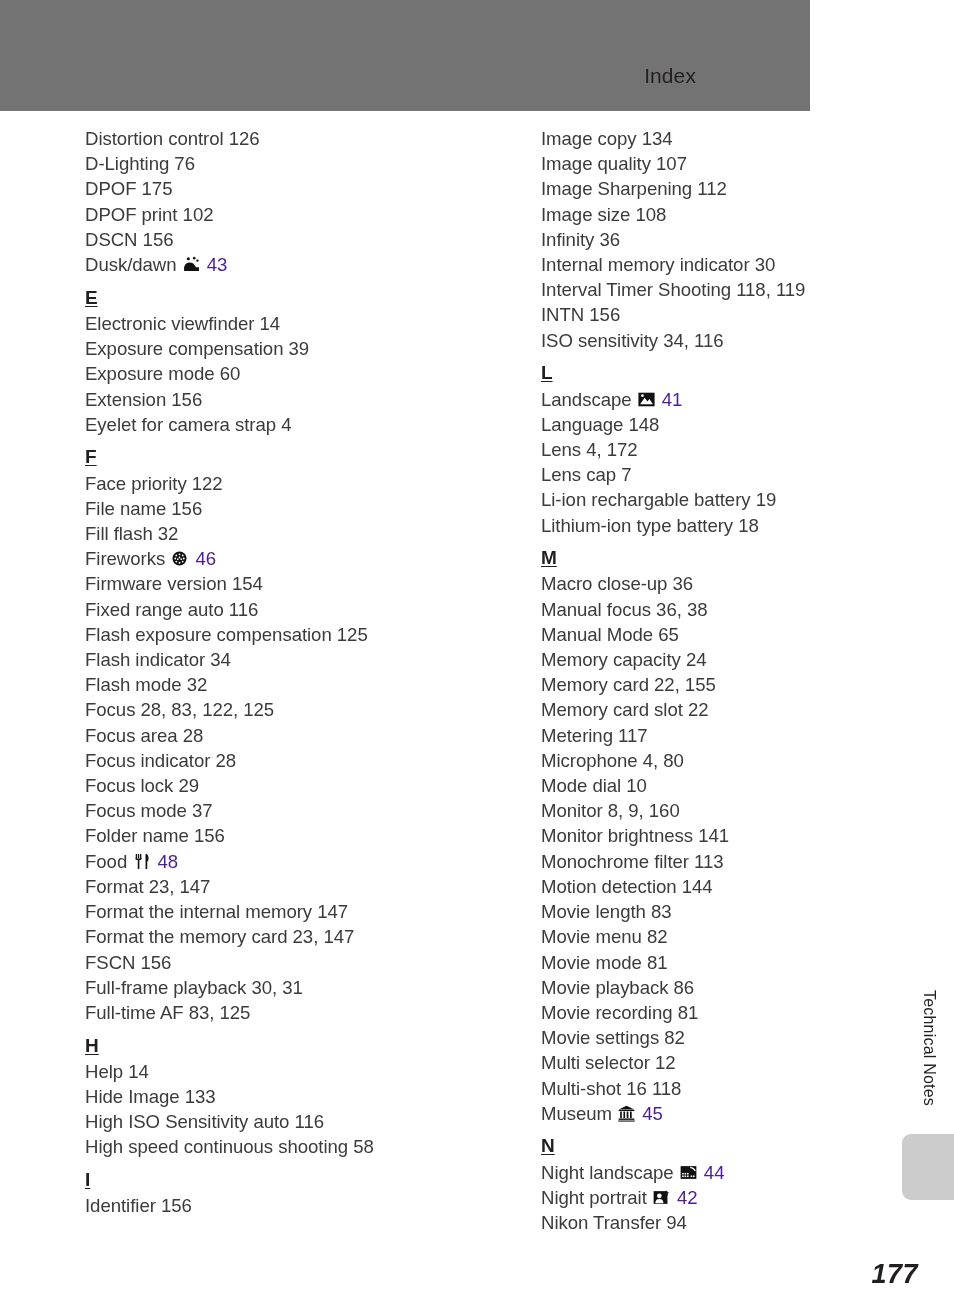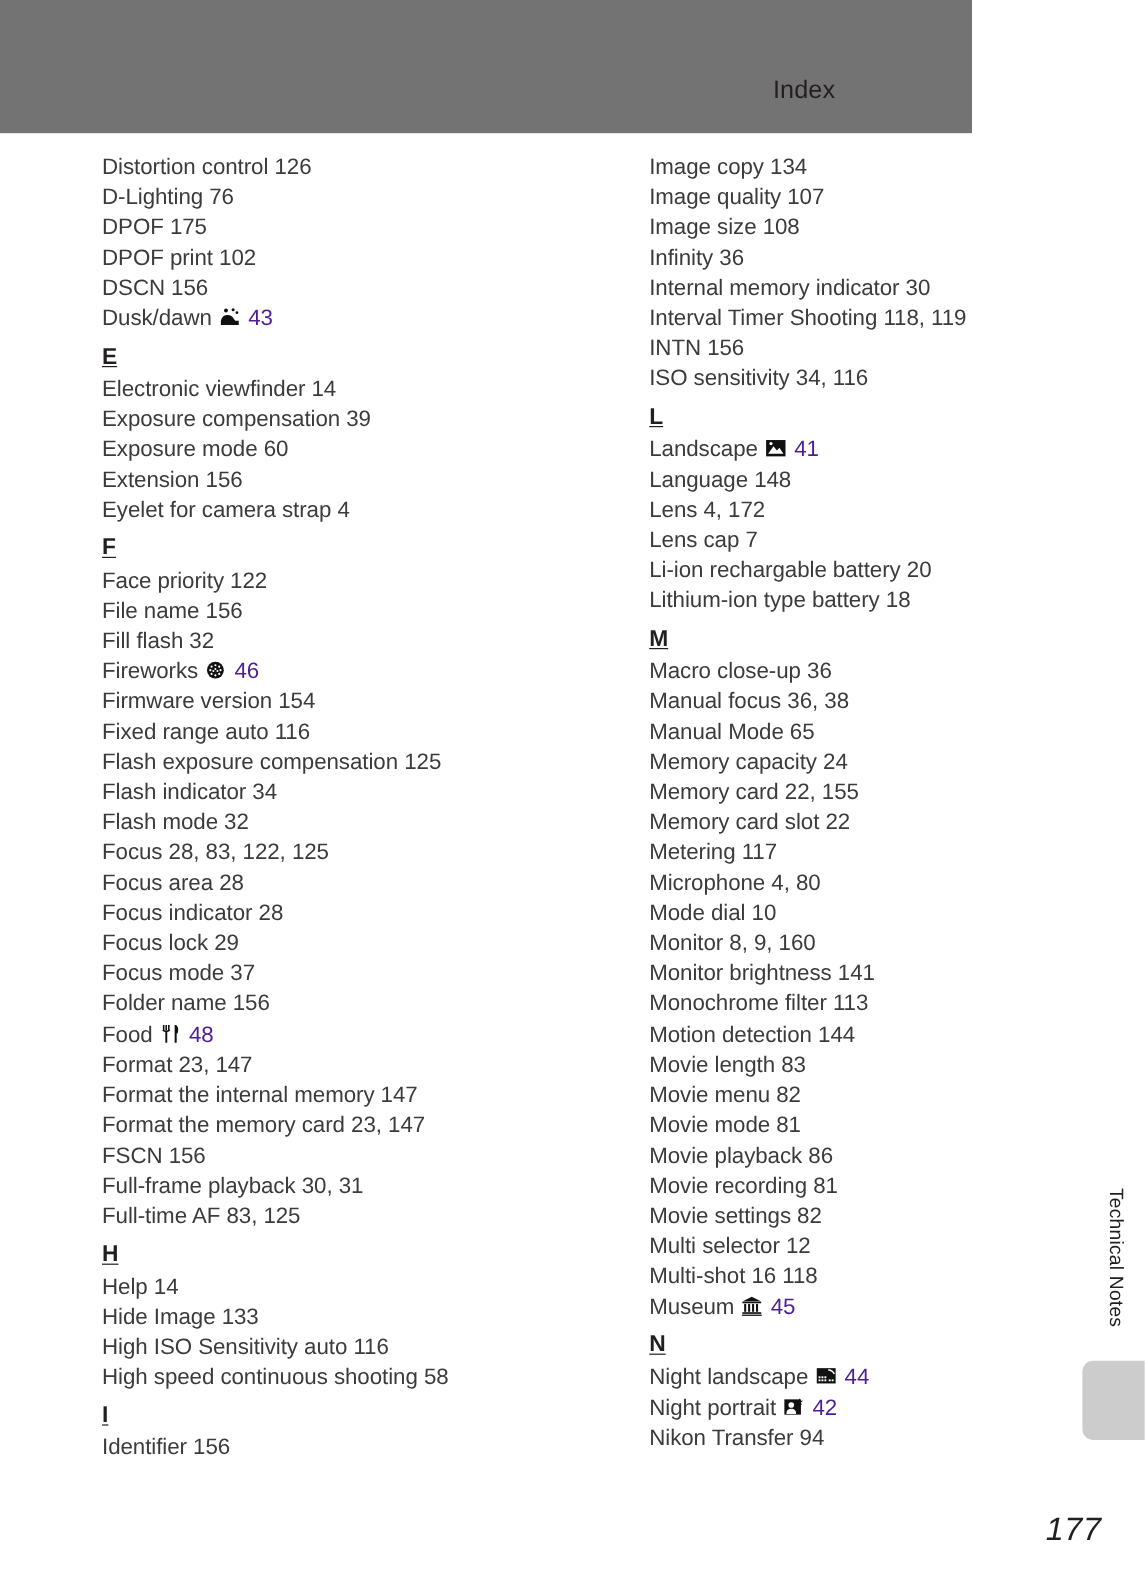--- a/index.html
+++ b/index.html
@@ -102,21 +102,21 @@
     width: 52px;
     height: 66px;
     background: #cccccc;
     border-radius: 9px 0 0 9px;
   }
   .page-number {
     position: absolute;
     right: 36px;
     bottom: 24px;
     font-size: 27px;
-    font-weight: normal;
+    font-weight: bold;
     font-style: italic;
     color: #231f20;
     letter-spacing: 0.5px;
   }
 </style>
 </head>
 <body>
 
 <div class="header-band">
   <div class="header-title">Index</div>
@@ -188,36 +188,37 @@
       <div class="entry">Help 14</div>
       <div class="entry">Hide Image 133</div>
       <div class="entry">High ISO Sensitivity auto 116</div>
       <div class="entry">High speed continuous shooting 58</div>
       <div class="section-letter">I</div>
       <div class="entry">Identifier 156</div>
     </div>
   <div class="col col-right">
       <div class="entry">Image copy 134</div>
       <div class="entry">Image quality 107</div>
+      <div class="entry">Image Sharpening 112</div>
       <div class="entry">Image size 108</div>
       <div class="entry">Infinity 36</div>
       <div class="entry">Internal memory indicator 30</div>
       <div class="entry">Interval Timer Shooting 118, 119</div>
       <div class="entry">INTN 156</div>
       <div class="entry">ISO sensitivity 34, 116</div>
       <div class="section-letter">L</div>
       <div class="entry"><span>Landscape</span> <span class="ico"><svg viewBox="0 0 16 16">
             <rect x="0.4" y="1.6" width="15.2" height="12.8" fill="#111"></rect>
             <path d="M2 12.4 L6.2 6.4 L8.9 9.8 L10.8 7.6 L14 12.4 Z" fill="#fff"></path>
             <circle cx="4.2" cy="4.4" r="1.25" fill="#fff"></circle>
           </svg></span> <span class="num">41</span></div>
       <div class="entry">Language 148</div>
       <div class="entry">Lens 4, 172</div>
       <div class="entry">Lens cap 7</div>
-      <div class="entry">Li-ion rechargable battery 20</div>
+      <div class="entry">Li-ion rechargable battery 19</div>
       <div class="entry">Lithium-ion type battery 18</div>
       <div class="section-letter">M</div>
       <div class="entry">Macro close-up 36</div>
       <div class="entry">Manual focus 36, 38</div>
       <div class="entry">Manual Mode 65</div>
       <div class="entry">Memory capacity 24</div>
       <div class="entry">Memory card 22, 155</div>
       <div class="entry">Memory card slot 22</div>
       <div class="entry">Metering 117</div>
       <div class="entry">Microphone 4, 80</div>

